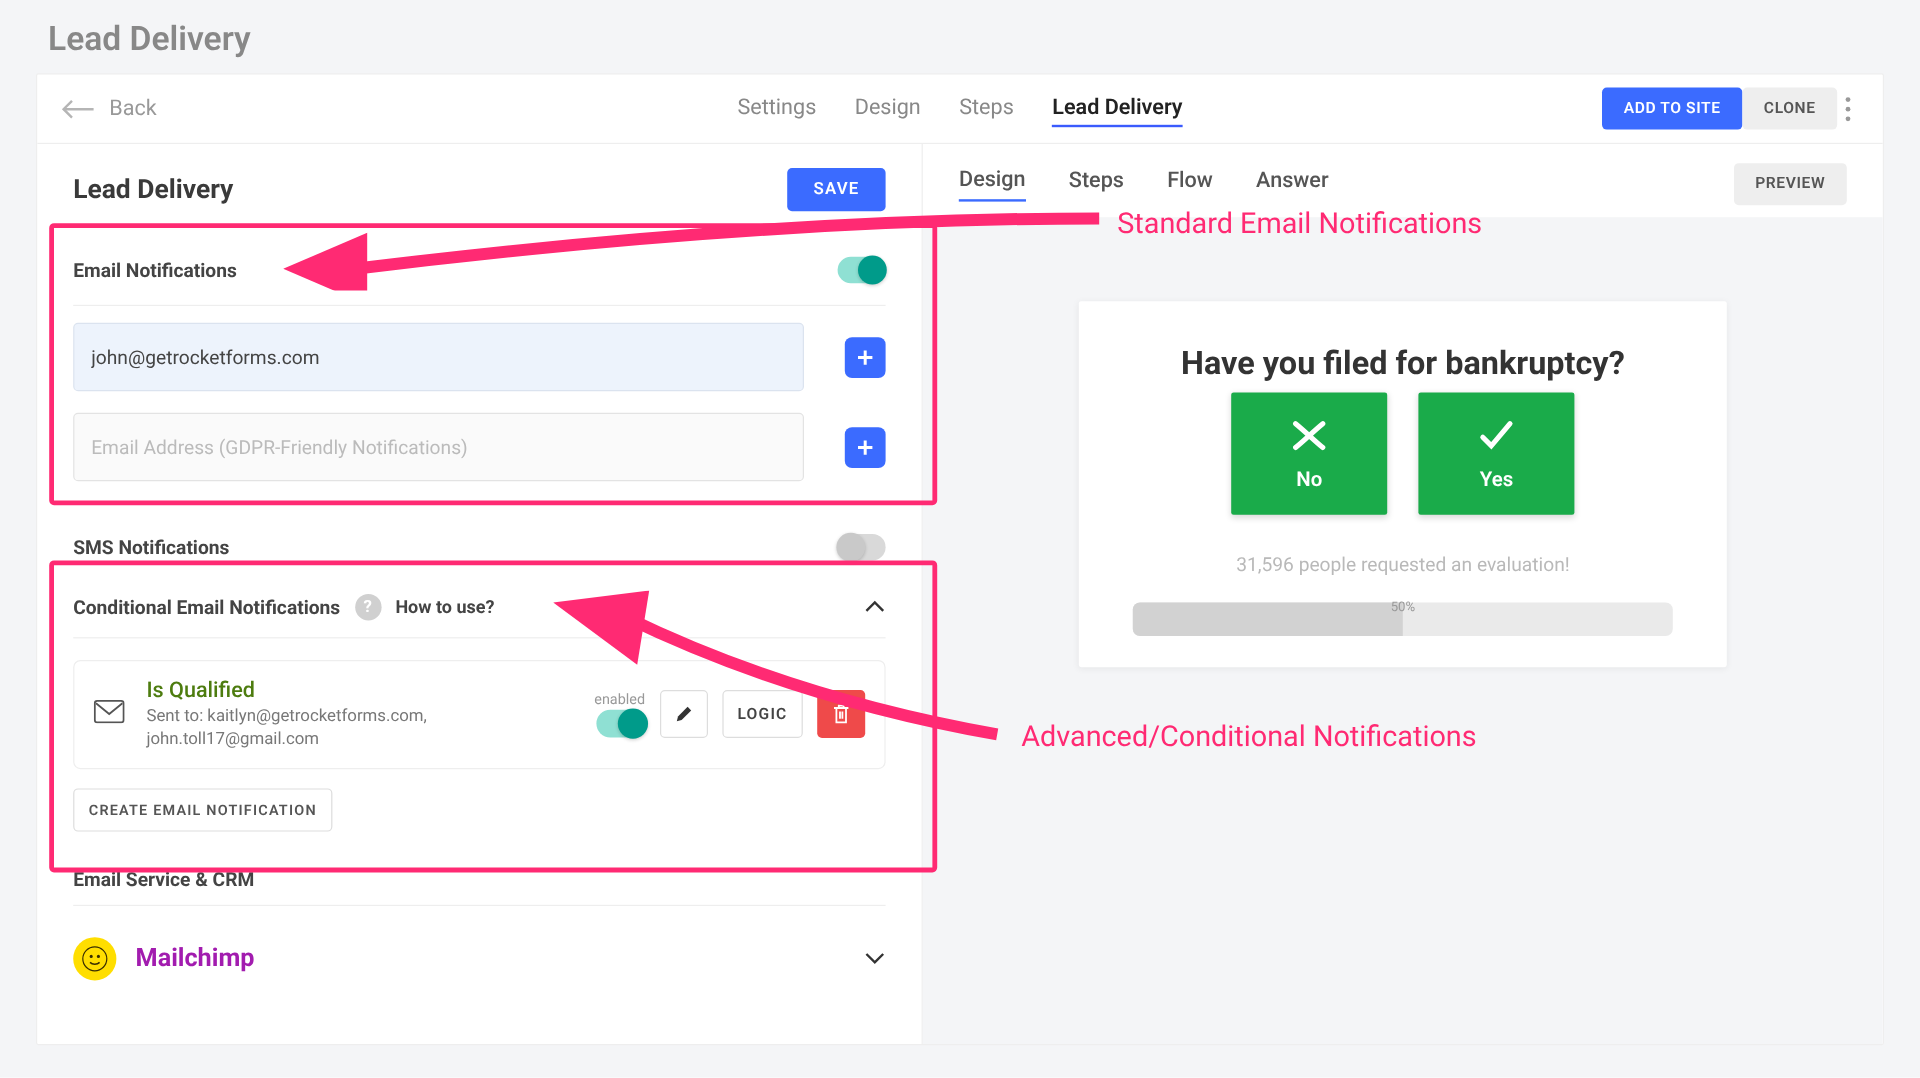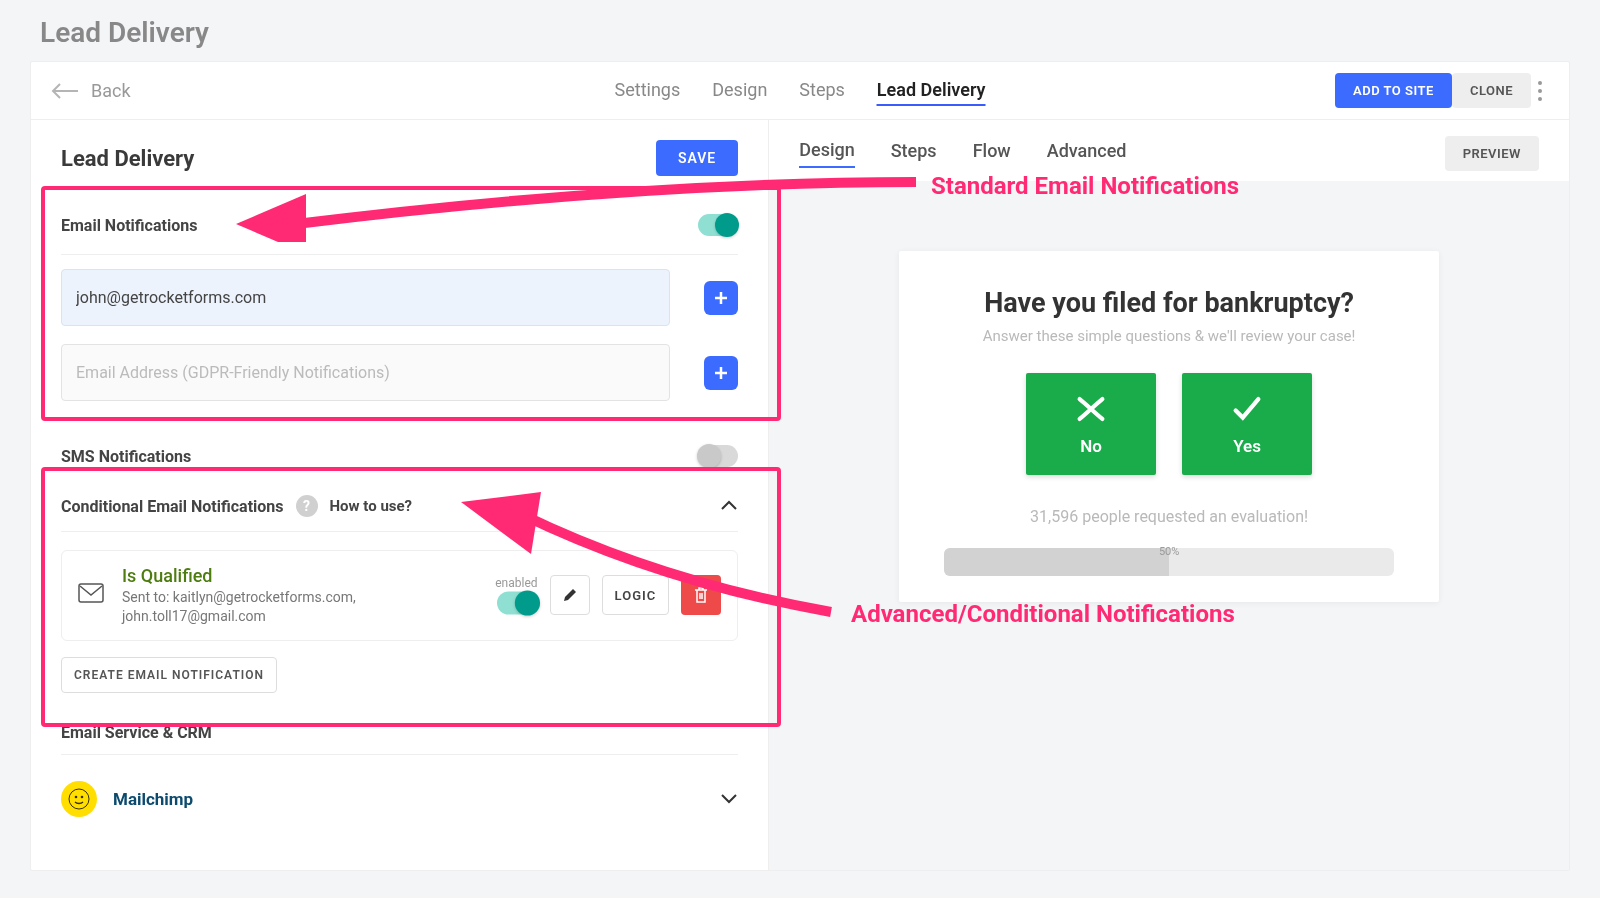--- a/index.html
+++ b/index.html
@@ -65,21 +65,21 @@
   .opt { width:130px; height:102px; background:#1aab4a; border-radius:2px; display:flex; flex-direction:column; align-items:center; justify-content:center; gap:10px; color:#fff; cursor:pointer; box-shadow:0 2px 5px rgba(0,0,0,0.15); }
   .opt svg { width:34px; height:34px; }
   .opt span { font-size:17px; font-weight:600; }
   .social { font-size:16px; color:#b9b9b9; margin-bottom:22px; }
   .prog-wrap { width:90%; height:28px; background:#eaeaea; border-radius:6px; margin:0 auto; position:relative; }
   .prog-fill { height:100%; width:50%; background:#d2d2d2; border-radius:6px 0 0 6px; }
   .prog-label { position:absolute; top:-2px; left:0; right:0; text-align:center; font-size:11px; color:#9a9a9a; line-height:12px; }
 
   .callout-box { position:absolute; border:4px solid #ff2a73; border-radius:4px; pointer-events:none; z-index:30; }
   .arrow { position:absolute; z-index:35; pointer-events:none; }
-  .ann-text { position:absolute; font-size:24px; font-weight:700; color:#ff2a73; z-index:35; pointer-events:none; }
+  .ann-text { position:absolute; font-size:24px; font-weight:400; color:#ff2a73; z-index:35; pointer-events:none; }
 
   input { font-family:inherit; }
   button { font-family:inherit; }
 </style>
 </head>
 <body>
 
 <div class="page-title">Lead Delivery</div>
 
 <div class="panel">
@@ -203,41 +203,40 @@
       </div>
       <div class="crm-row">
         <span class="mc-icon">
           <svg width="22" height="22" viewBox="0 0 22 22">
               <circle cx="11" cy="11" r="10" fill="#ffde00" stroke="#3a2f00" stroke-width="1"></circle>
               <circle cx="8" cy="9" r="1.3" fill="#3a2f00"></circle>
               <circle cx="14" cy="9" r="1.3" fill="#3a2f00"></circle>
               <path d="M7 14c2 2 6 2 8 0" stroke="#3a2f00" stroke-width="1.3" fill="none"></path>
             </svg>
         </span>
-        <span style="font-size:17px;font-weight:700;color:#0c4a6e;">Mailchimp</span>
+        <span style="font-size:21px;font-weight:700;color:#a21caf;">Mailchimp</span>
         <span style="margin-left:auto;">
           <svg width="18" height="12" viewBox="0 0 18 12" fill="none" stroke="#333" stroke-width="2">
               <path d="M2 3l7 7 7-7"></path>
             </svg>
         </span>
       </div>
     </div>
 
     <div class="right-col">
       <div class="right-tabs">
         <div class="rtab active">Design</div>
         <div class="rtab">Steps</div>
         <div class="rtab">Flow</div>
-        <div class="rtab">Advanced</div>
+        <div class="rtab">Answer</div>
         <button class="btn-light preview-btn">PREVIEW</button>
       </div>
       <div class="preview-area">
         <div class="form-card">
           <h1>Have you filed for bankruptcy?</h1>
-          <p class="sub">Answer these simple questions &amp; we'll review your case!</p>
           <div class="opts">
             <div class="opt">
               <svg viewBox="0 0 24 24" fill="none" stroke="#fff" stroke-width="3" stroke-linecap="round">
                   <path d="M4 5c5 4 11 10 16 14M20 5C15 9 9 15 4 19"></path>
                 </svg>
               <span>No</span>
             </div>
             <div class="opt">
               <svg viewBox="0 0 24 24" fill="none" stroke="#fff" stroke-width="3" stroke-linecap="round">
                   <path d="M4 13l5 5L20 5"></path>

